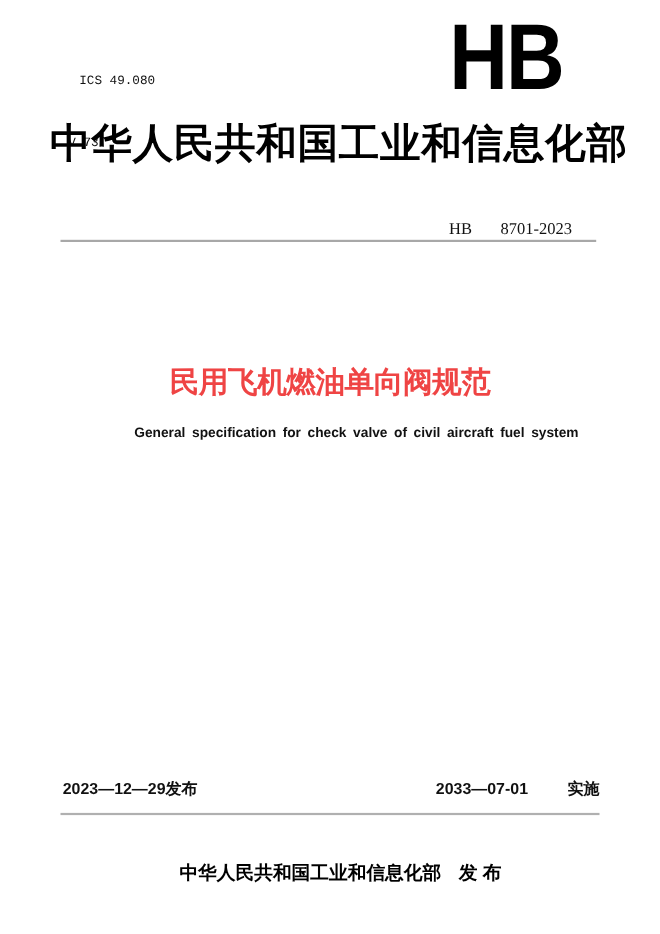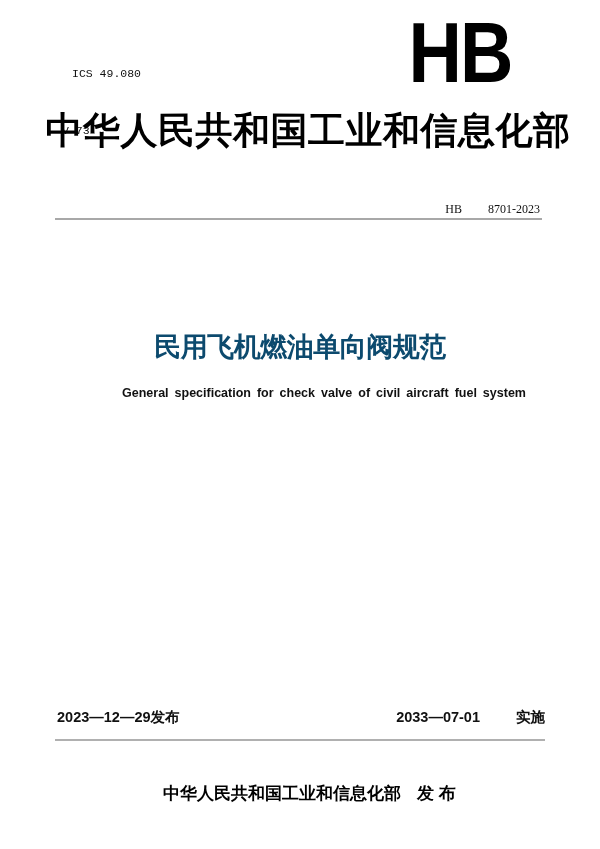--- a/index.html
+++ b/index.html
@@ -58,23 +58,23 @@
     font-weight: bold;
     letter-spacing: 0.5px;
     white-space: nowrap;
     color: #000;
   }
 
   
   .code-line {
     position: absolute;
     top: 176px;
-    right: 60px;
+    right: 80px;
     font-family: "Liberation Serif", "DejaVu Serif", serif;
-    font-size: 12px;
+    font-size: 15px;
     line-height: 22px;
     color: #111;
     white-space: pre;
     text-align: right;
   }
   .code-line .code-num {
     margin-left: 26px;
   }
 
   .rule {
@@ -99,21 +99,21 @@
   .title-zh {
     position: absolute;
     top: 329px;
     left: 0;
     right: 0;
     text-align: center;
     font-size: 27px;
     font-weight: bold;
     letter-spacing: -0.5px;
     white-space: nowrap;
-    color: #0c4a6e;
+    color: #ef4444;
   }
   .title-en {
     position: absolute;
     top: 386px;
     left: 0;
     right: 0;
     text-align: center;
     font-size: 12.5px;
     font-weight: bold;
     word-spacing: 2.5px;

